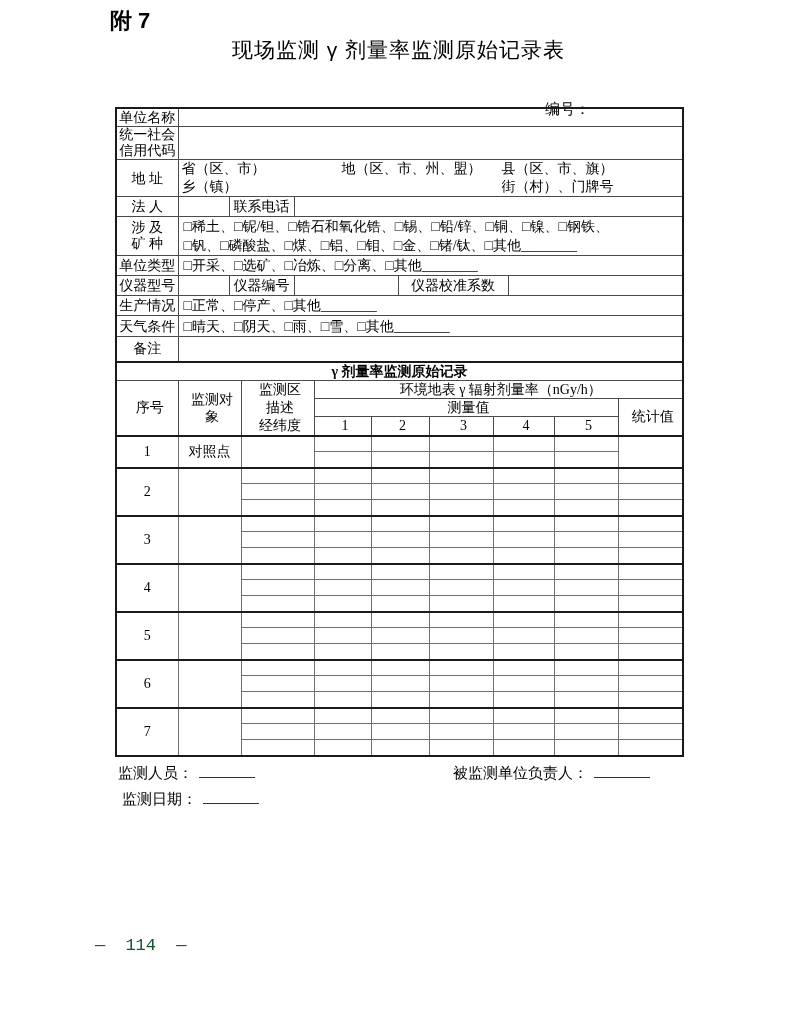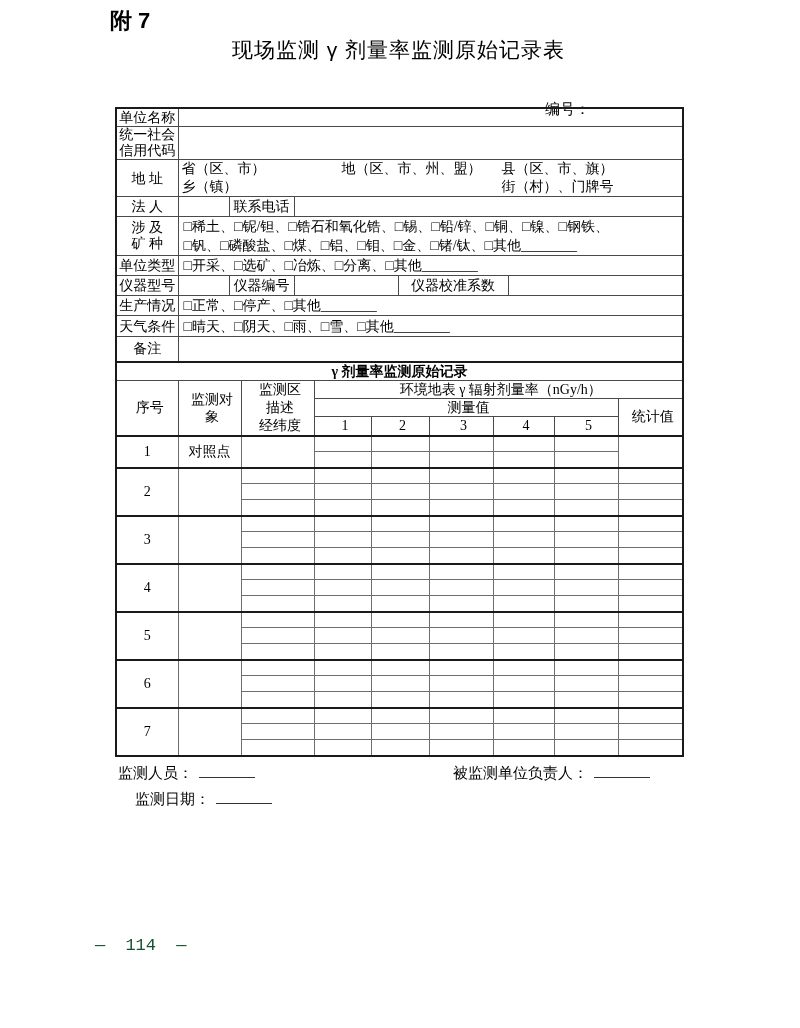--- a/index.html
+++ b/index.html
@@ -398,17 +398,17 @@
       </tbody>
   </table>
 </div>
 
 <div class="footer-line" style="left:118px; top:764px;">
   <span>监测人员：</span><span class="blank-line"></span>
 </div>
 <div class="footer-line" style="left:453px; top:764px;">
   <span>被监测单位负责人：</span><span class="blank-line"></span>
 </div>
-<div class="footer-line" style="left:135px; top:790px;">
+<div class="footer-line" style="left:122px; top:790px;">
   <span>监测日期：</span><span class="blank-line"></span>
 </div>
 
 <div class="page-number">— 114 —</div>
 
 </body></html>

